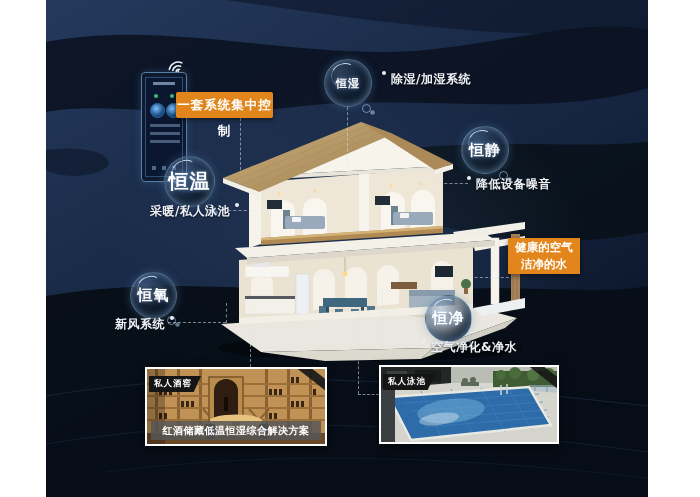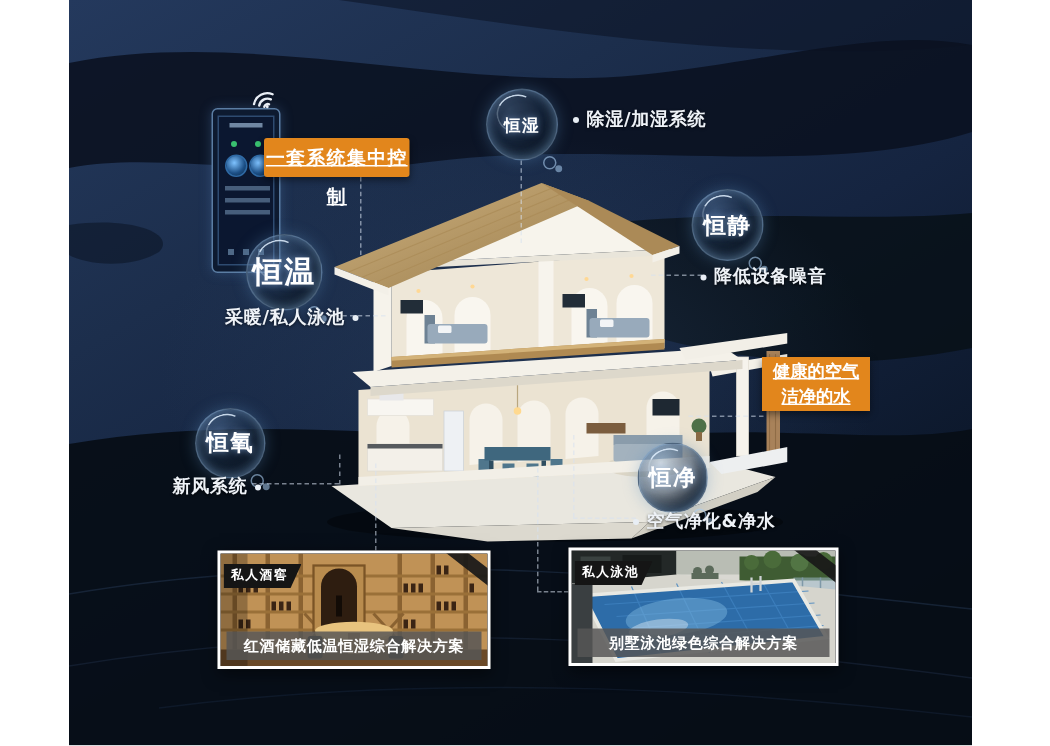--- a/index.html
+++ b/index.html
@@ -19,21 +19,21 @@
   .p-knob1,.p-knob2{position:absolute;top:25px;width:13px;height:13px;border-radius:50%;
      background:radial-gradient(circle at 40% 35%,#7ec2ff,#1c4f86 60%,#0b2947);border:1px solid #2f6aa5;}
   .p-knob1{left:4px}.p-knob2{left:20px}
   .p-row{position:absolute;left:4px;width:30px;height:2.5px;background:#56718f;opacity:.8;}
   .p-r1{top:46px}.p-r2{top:54px}.p-r3{top:62px}
   .p-ic{position:absolute;bottom:6px;width:4px;height:4px;background:#4e6886;}
   .p-i1{left:6px}.p-i2{left:16px}.p-i3{left:26px}
 
   
   .olabel{background:#e2861c;color:#ffffff;font-weight:bold;text-align:center;border-radius:2px;
-          box-shadow:0 2px 5px rgba(0,0,0,.45);text-decoration:underline;}
+          box-shadow:0 2px 5px rgba(0,0,0,.45);}
   .ctrl{left:130px;top:92px;width:97px;height:26px;line-height:26px;font-size:12.5px;letter-spacing:1px;}
   .hbox{left:462px;top:238px;width:72px;height:36px;border-radius:0;font-size:11.5px;line-height:1.45;
         display:flex;flex-direction:column;justify-content:center;}
 
   
   .bubble{border-radius:50%;display:flex;align-items:center;justify-content:center;color:#fff;font-weight:bold;
     letter-spacing:1px;text-shadow:0 0 4px rgba(160,200,255,.6);
     background:radial-gradient(circle at 32% 28%,rgba(120,160,205,.32),rgba(30,50,75,.55) 45%,rgba(8,16,28,.93) 72%);
     border:1px solid rgba(150,190,230,.45);
     box-shadow:0 0 10px rgba(90,140,190,.35), inset 0 0 7px rgba(140,180,220,.45), inset -3px -4px 7px rgba(100,150,200,.22);}
@@ -42,21 +42,21 @@
     transform:rotate(-18deg);}
   .bubble::after{content:"";position:absolute;bottom:-7px;right:0px;width:7px;height:7px;border-radius:50%;
     border:1px solid rgba(170,205,240,.6);box-shadow:6px 4px 0 -2.2px rgba(170,205,240,.55);}
   .b0{left:278px;top:59px;width:46px;height:46px;font-size:11px;}
   .b1{left:415px;top:126px;width:46px;height:46px;font-size:15px;}
   .b2{left:118px;top:156px;width:49px;height:49px;font-size:20px;}
   .b3{left:84px;top:272px;width:45px;height:45px;font-size:15px;}
   .b4{left:379px;top:295px;width:45px;height:45px;font-size:15px;}
 
   
-  .flabel{display:flex;align-items:center;gap:5px;color:#eef2f7;font-size:12px;font-weight:bold;letter-spacing:.5px;
+  .flabel{display:flex;align-items:flex-start;gap:5px;color:#eef2f7;font-size:12px;font-weight:bold;letter-spacing:.5px;
           text-shadow:0 1px 2px rgba(0,0,0,.6);white-space:nowrap;}
   .cdot{width:4px;height:4px;border-radius:50%;background:#e8eef5;flex:0 0 auto;}
   .l0{left:336px;top:71px;}
   .l1{left:421px;top:176px;}
   .l2{left:104px;top:203px;}
   .l3{left:69px;top:316px;}
   .l4{left:376px;top:339px;}
 
   
   .dash-h{height:0;border-top:1px dashed rgba(215,225,240,.55);}
@@ -383,17 +383,16 @@
         </g>
         <rect x="0" y="22" width="14" height="53" fill="#3a3f41"></rect>
         <g fill="#5b6a5a">
             <circle cx="84" cy="14" r="3"></circle>
             <circle cx="92" cy="13" r="3"></circle>
             <rect x="80" y="15" width="18" height="4"></rect>
           </g>
       </svg>
       <div class="badge">私人泳池</div>
       <div class="ribbon"></div>
-      <div class="caption">别墅泳池绿色综合解决方案</div>
     </div>
 
   </div>
 </div>
 
 </body></html>

